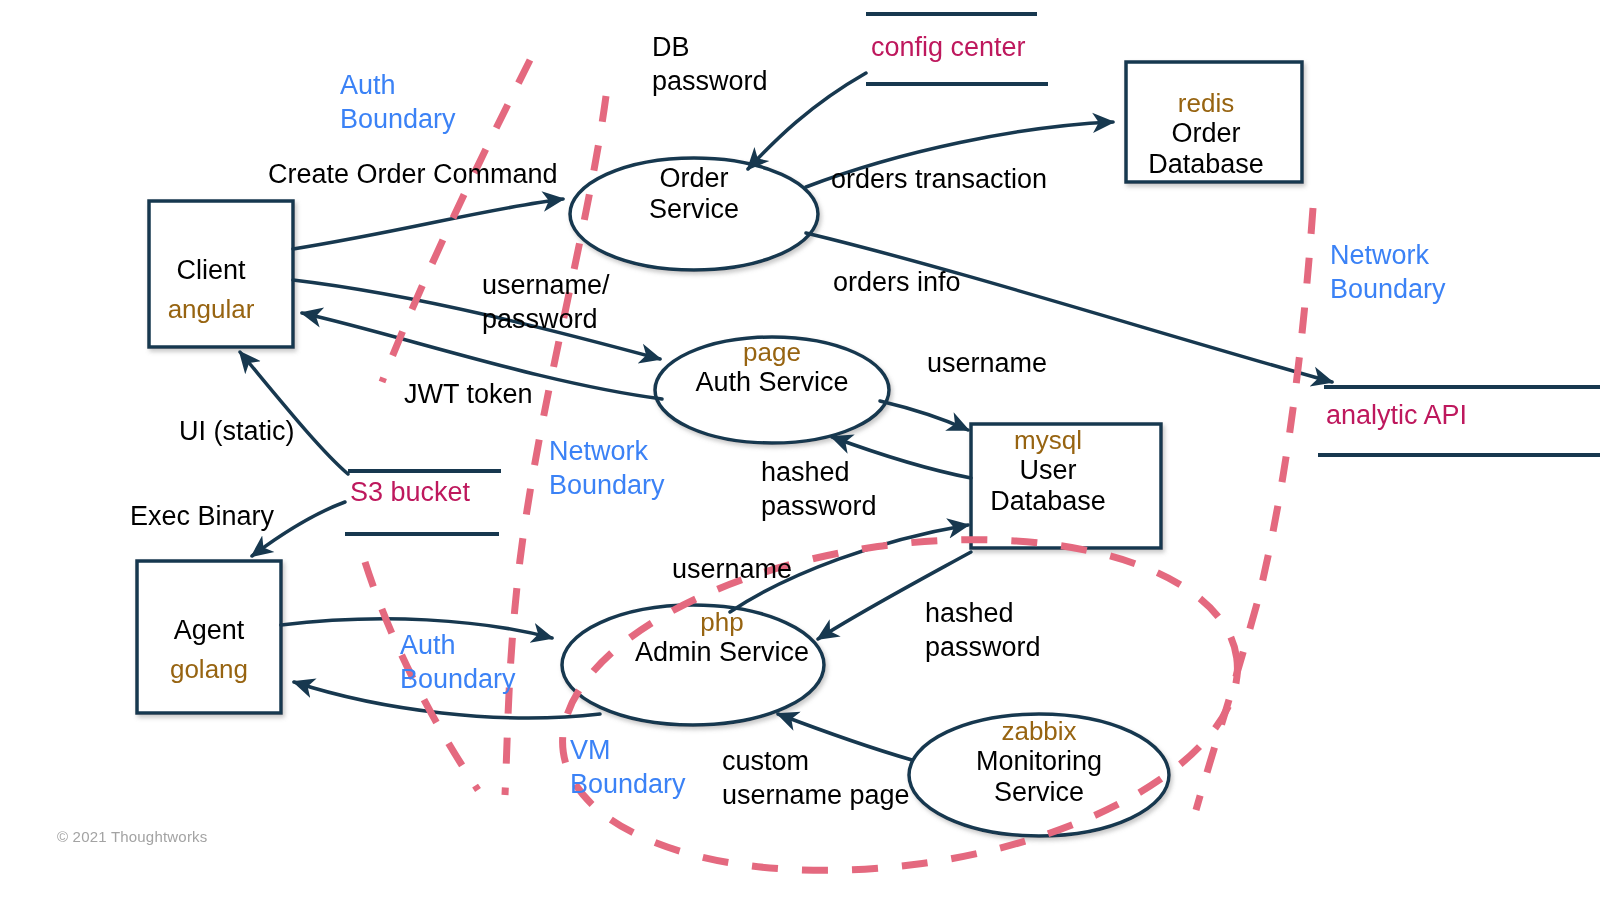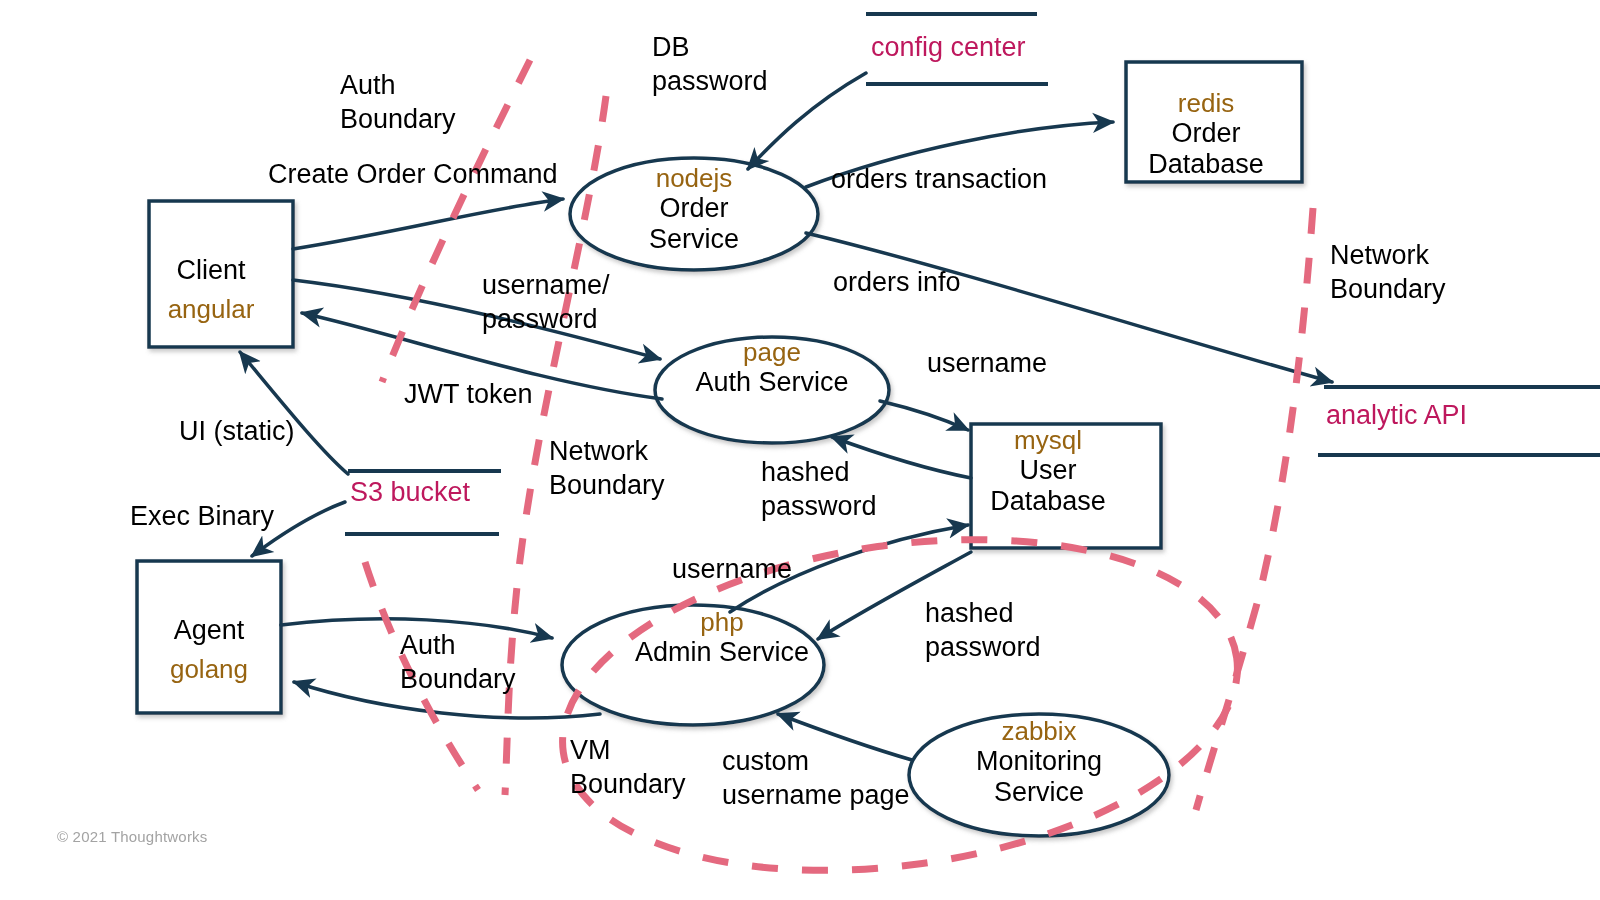--- a/index.html
+++ b/index.html
@@ -44,21 +44,21 @@
     color: #000000;
     font-size: 27px;
     line-height: 33px;
     white-space: nowrap;
   }
   .flow-label.two-line {
     line-height: 34px;
   }
   .boundary-label {
     position: absolute;
-    color: #000000;
+    color: #3b82f6;
     font-size: 27px;
     line-height: 34px;
     white-space: nowrap;
   }
   .store-label {
     position: absolute;
     color: #be185d;
     font-size: 27px;
     line-height: 33px;
     white-space: nowrap;
@@ -184,21 +184,20 @@
     <span>Database</span>
   </div>
 
   <div class="node-text" style="left:971px; top:425px; width:154px;">
     <span class="tech">mysql</span>
     <span>User</span><br>
     <span>Database</span>
   </div>
 
   <div class="node-text" style="left:570px; top:163px; width:248px;">
-    <span class="tech">nodejs</span>
     <span>Order</span><br>
     <span>Service</span>
   </div>
 
   <div class="node-text" style="left:655px; top:337px; width:234px;">
     <span class="tech">page</span>
     <span>Auth Service</span>
   </div>
 
   <div class="node-text" style="left:591px; top:607px; width:262px;">

